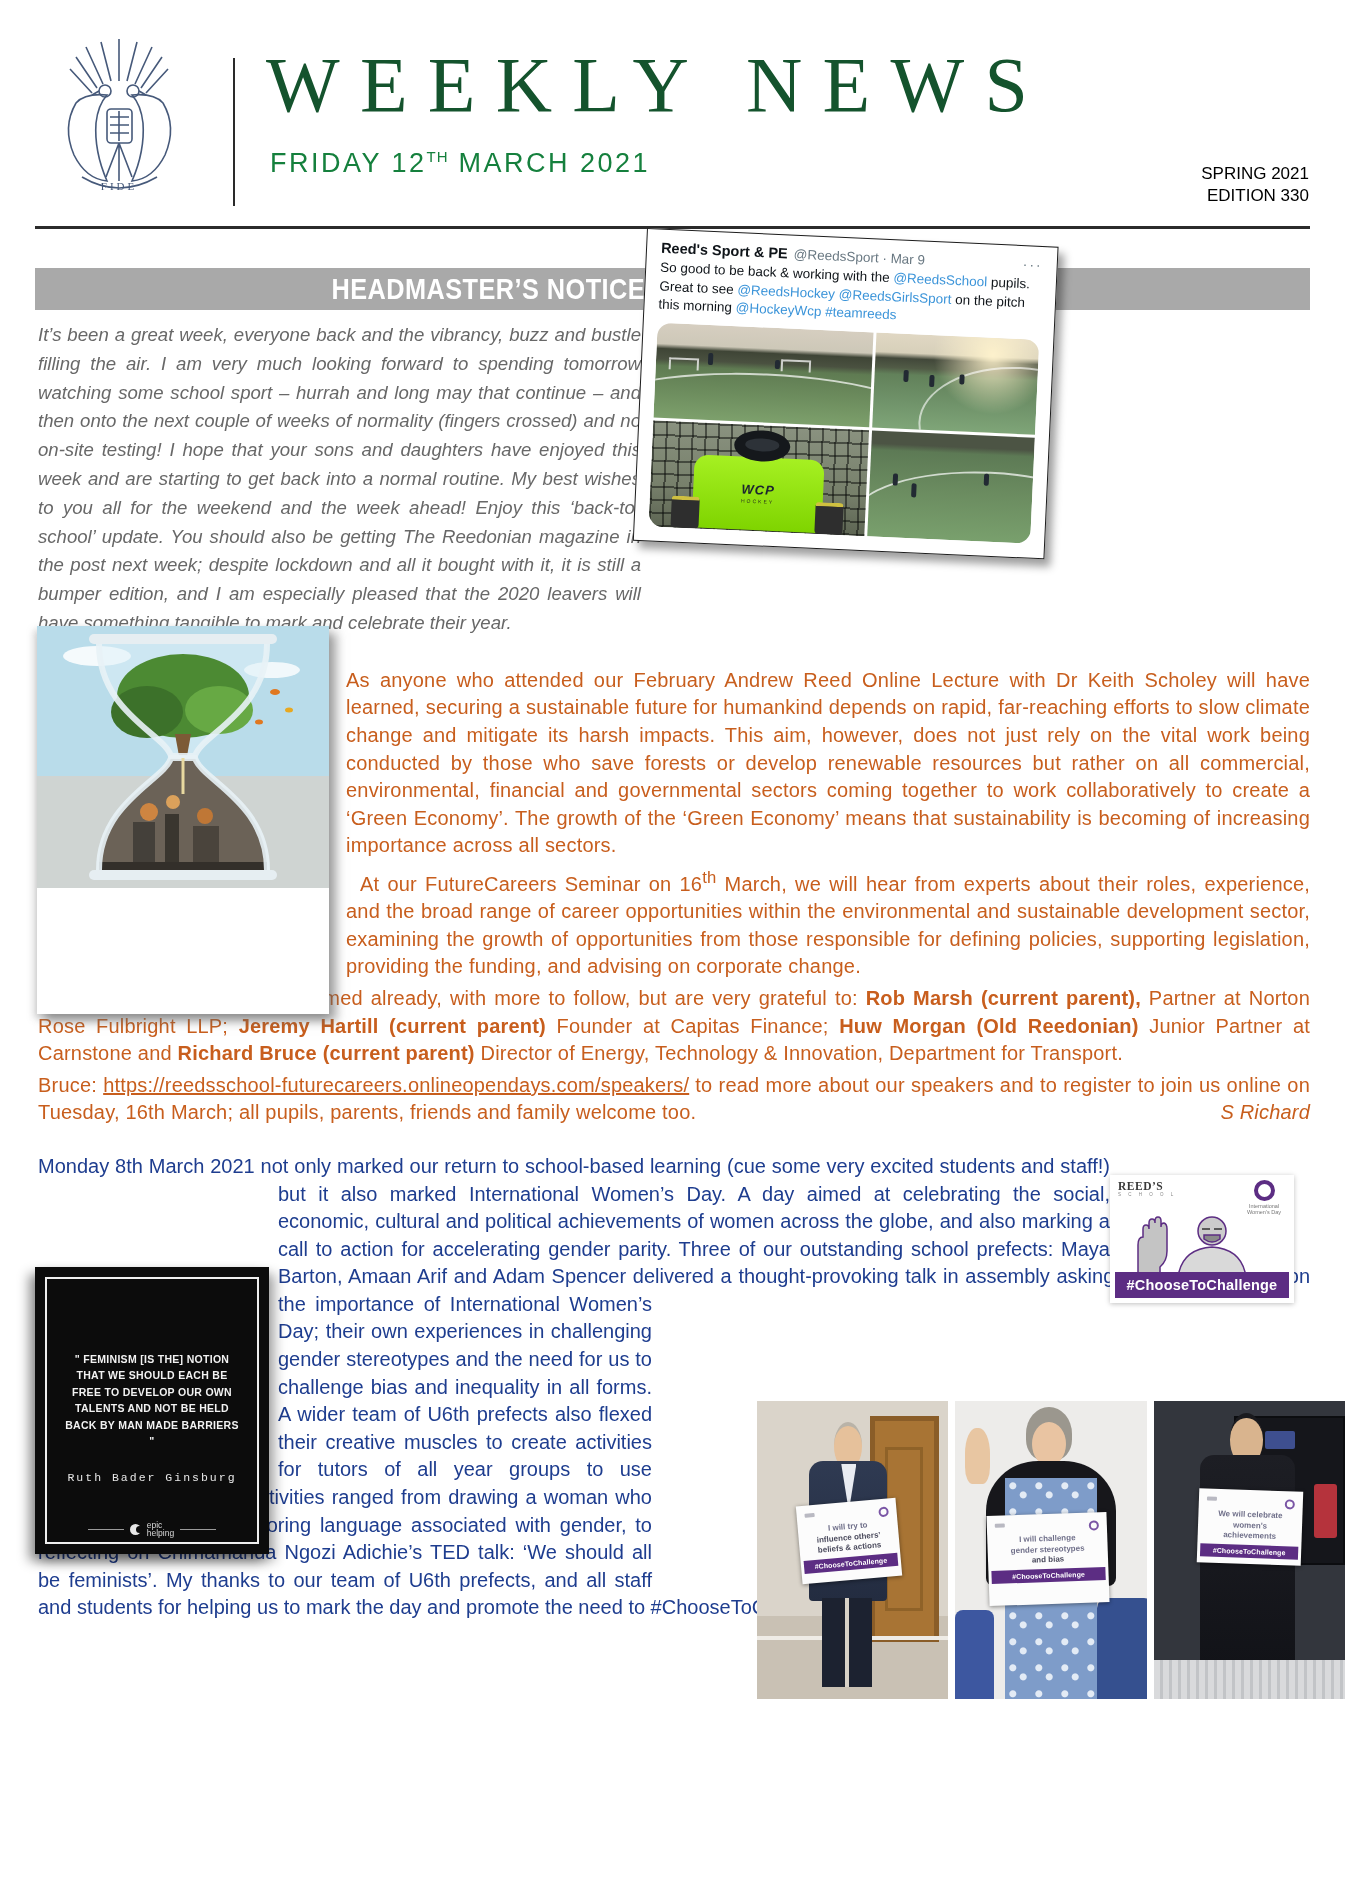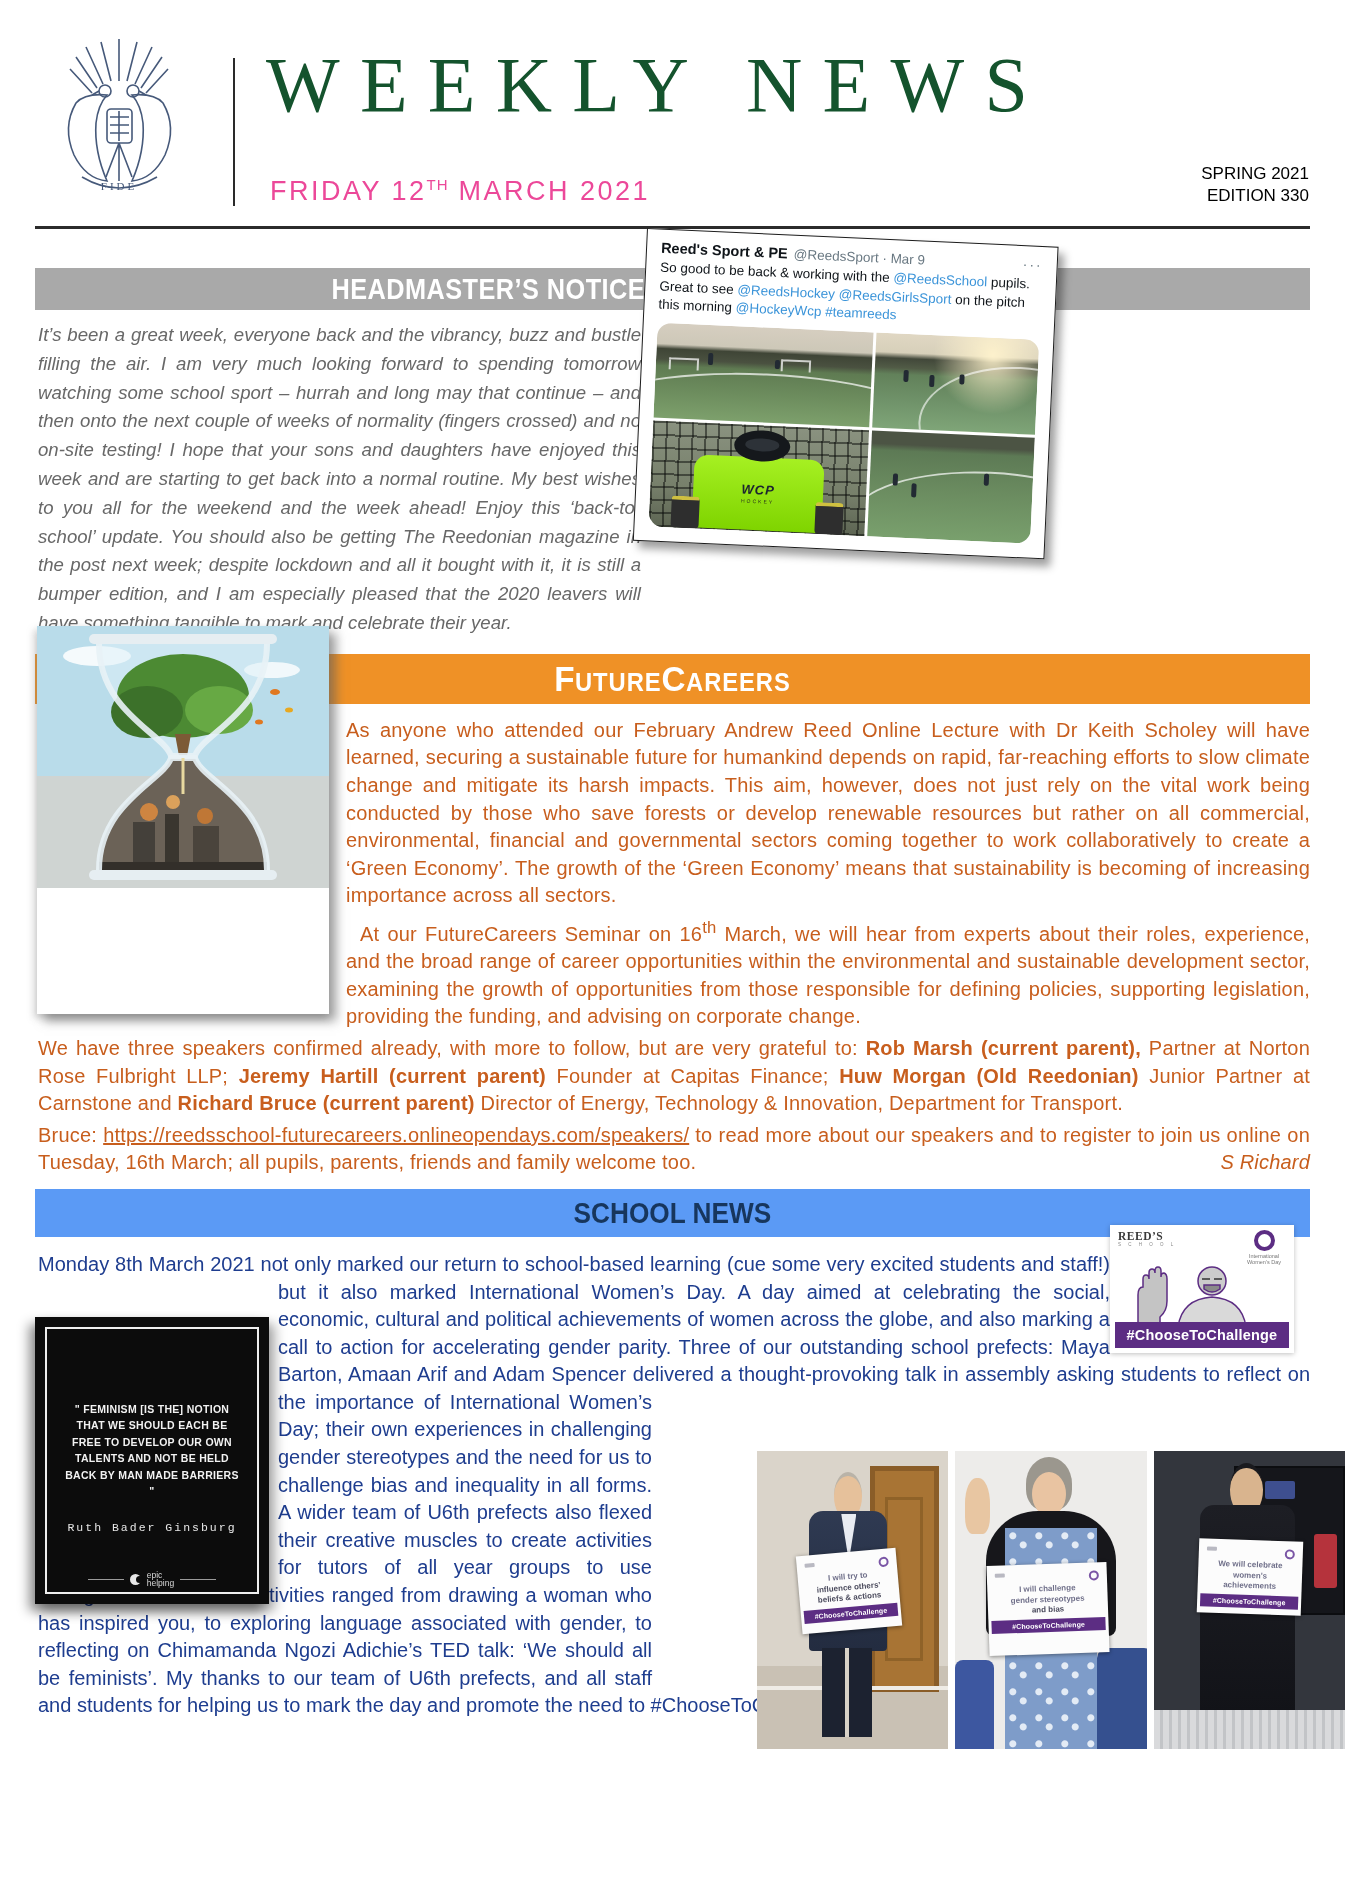--- a/index.html
+++ b/index.html
@@ -4,21 +4,21 @@
 <style>
   html,body{margin:0;padding:0;background:#ffffff;}
   body{width:1345px;height:1902px;font-family:"Liberation Sans",sans-serif;position:relative;overflow:hidden;}
   .page{position:relative;width:1345px;height:1902px;overflow:hidden;background:#fff;}
 
   
   .masthead{position:relative;height:232px;}
   .crest{position:absolute;left:52px;top:28px;width:135px;height:172px;}
   .mast-divider{position:absolute;left:233px;top:58px;width:2px;height:148px;background:#2a2a2a;}
   .mast-title{position:absolute;left:266px;top:40px;font-family:"Liberation Serif",serif;font-size:78px;font-weight:400;letter-spacing:0.26em;color:#14532d;white-space:nowrap;}
-  .mast-date{position:absolute;left:270px;top:176px;font-size:27px;letter-spacing:2.5px;color:#ec4899;}
+  .mast-date{position:absolute;left:270px;top:148px;font-size:27px;letter-spacing:2.5px;color:#15803d;}
   .mast-date sup{font-size:15px;letter-spacing:1px;}
   .mast-edition{position:absolute;right:36px;top:163px;text-align:right;font-size:17px;line-height:22px;color:#000;}
   .mast-rule{position:absolute;left:35px;top:226px;width:1275px;height:2.5px;background:#2b2b2b;}
 
   
   .band-text{color:#fff;font-weight:bold;font-size:27.5px;letter-spacing:.5px;transform:scale(.92,1.06);white-space:nowrap;}
 
   
   .hm-section{position:relative;margin:36px 35px 0;}
   .hm-band{height:42px;background:#a9a9a9;display:flex;align-items:center;justify-content:center;padding-right:352px;}
@@ -214,23 +214,20 @@
           <div class="pl" style="left:26%;top:48%;height:14px;"></div>
           <div class="pl" style="left:70%;top:36%;"></div>
         </div>
       </div>
     </div>
 
     <div class="hm-body">It’s been a great week, everyone back and the vibrancy, buzz and bustle filling the air. I am very much looking forward to spending tomorrow watching some school sport – hurrah and long may that continue – and then onto the next couple of weeks of normality (fingers crossed) and no on-site testing! I hope that your sons and daughters have enjoyed this week and are starting to get back into a normal routine. My best wishes to you all for the weekend and the week ahead! Enjoy this ‘back-to-school’ update. You should also be getting The Reedonian magazine in the post next week; despite lockdown and all it bought with it, it is still a bumper edition, and I am especially pleased that the 2020 leavers will have something tangible to mark and celebrate their year.</div>
   </div>
 
   <div class="fc-section">
-    <div class="fc-band">
-      <span class="fc-band-text"><span class="big">F</span><span class="sm">UTURE</span><span class="big">C</span><span class="sm">AREERS</span></span>
-    </div>
 
     <div class="fc-figure">
       <svg width="292" height="262" viewBox="0 0 292 262">
         <rect x="0" y="0" width="292" height="150" fill="#b9dcea"></rect>
         <rect x="0" y="150" width="292" height="112" fill="#cfd4d2"></rect>
         <ellipse cx="60" cy="30" rx="34" ry="10" fill="#ffffff" opacity=".85"></ellipse>
         <ellipse cx="235" cy="44" rx="28" ry="8" fill="#ffffff" opacity=".8"></ellipse>
         <path d="M62 18 C62 86 128 108 134 130 L158 130 C164 108 230 86 230 18 Z" fill="#dff0f7" opacity=".55"></path>
         <ellipse cx="146" cy="70" rx="66" ry="42" fill="#4c8a33"></ellipse>
         <ellipse cx="110" cy="86" rx="36" ry="26" fill="#3c712a"></ellipse>
@@ -258,23 +255,20 @@
     <div class="fc-content">
       <span class="fc-spacer"></span>
       <p>As anyone who attended our February Andrew Reed Online Lecture with Dr Keith Scholey will have learned, securing a sustainable future for humankind depends on rapid, far-reaching efforts to slow climate change and mitigate its harsh impacts. This aim, however, does not just rely on the vital work being conducted by those who save forests or develop renewable resources but rather on all commercial, environmental, financial and governmental sectors coming together to work collaboratively to create a ‘Green Economy’.  The growth of the ‘Green Economy’ means that sustainability is becoming of increasing importance across all sectors.</p>
       <p class="fc-p2"><span>At our FutureCareers Seminar on 16</span><sup>th</sup><span> March, we will hear from experts about their roles, experience, and the broad range of career opportunities within the environmental and sustainable development sector, examining the growth of opportunities from those responsible for defining policies, supporting legislation, providing the funding, and advising on corporate change.</span></p>
       <p><span>We have three speakers confirmed already, with more to follow, but are very grateful to: </span><b>Rob Marsh (current parent),</b><span> Partner at Norton Rose Fulbright LLP; </span><b>Jeremy Hartill (current parent)</b><span> Founder at Capitas Finance; </span><b>Huw Morgan (Old Reedonian)</b><span> Junior Partner at Carnstone and </span><b>Richard Bruce (current parent)</b><span> Director of Energy, Technology &amp; Innovation, Department for Transport.</span></p>
       <p><span>Bruce: </span><a class="fc-link">https://reedsschool-futurecareers.onlineopendays.com/speakers/</a><span>  to read more about our speakers and to register to join us online on Tuesday, 16th March; all pupils, parents, friends and family welcome too.</span><span class="fc-author">S Richard</span></p>
     </div>
   </div>
 
   <div class="sn-section">
-    <div class="sn-band">
-      <span class="sn-band-text">SCHOOL NEWS</span>
-    </div>
 
     <div class="badge-card">
       <div class="badge-top">
         <div>
           <div class="badge-reeds">REED’S</div>
           <div class="badge-reeds-sub">S C H O O L</div>
         </div>
         <div class="badge-iwd">
           <div class="iwd-ring"></div>
           <div class="iwd-label">International Women’s Day</div>

